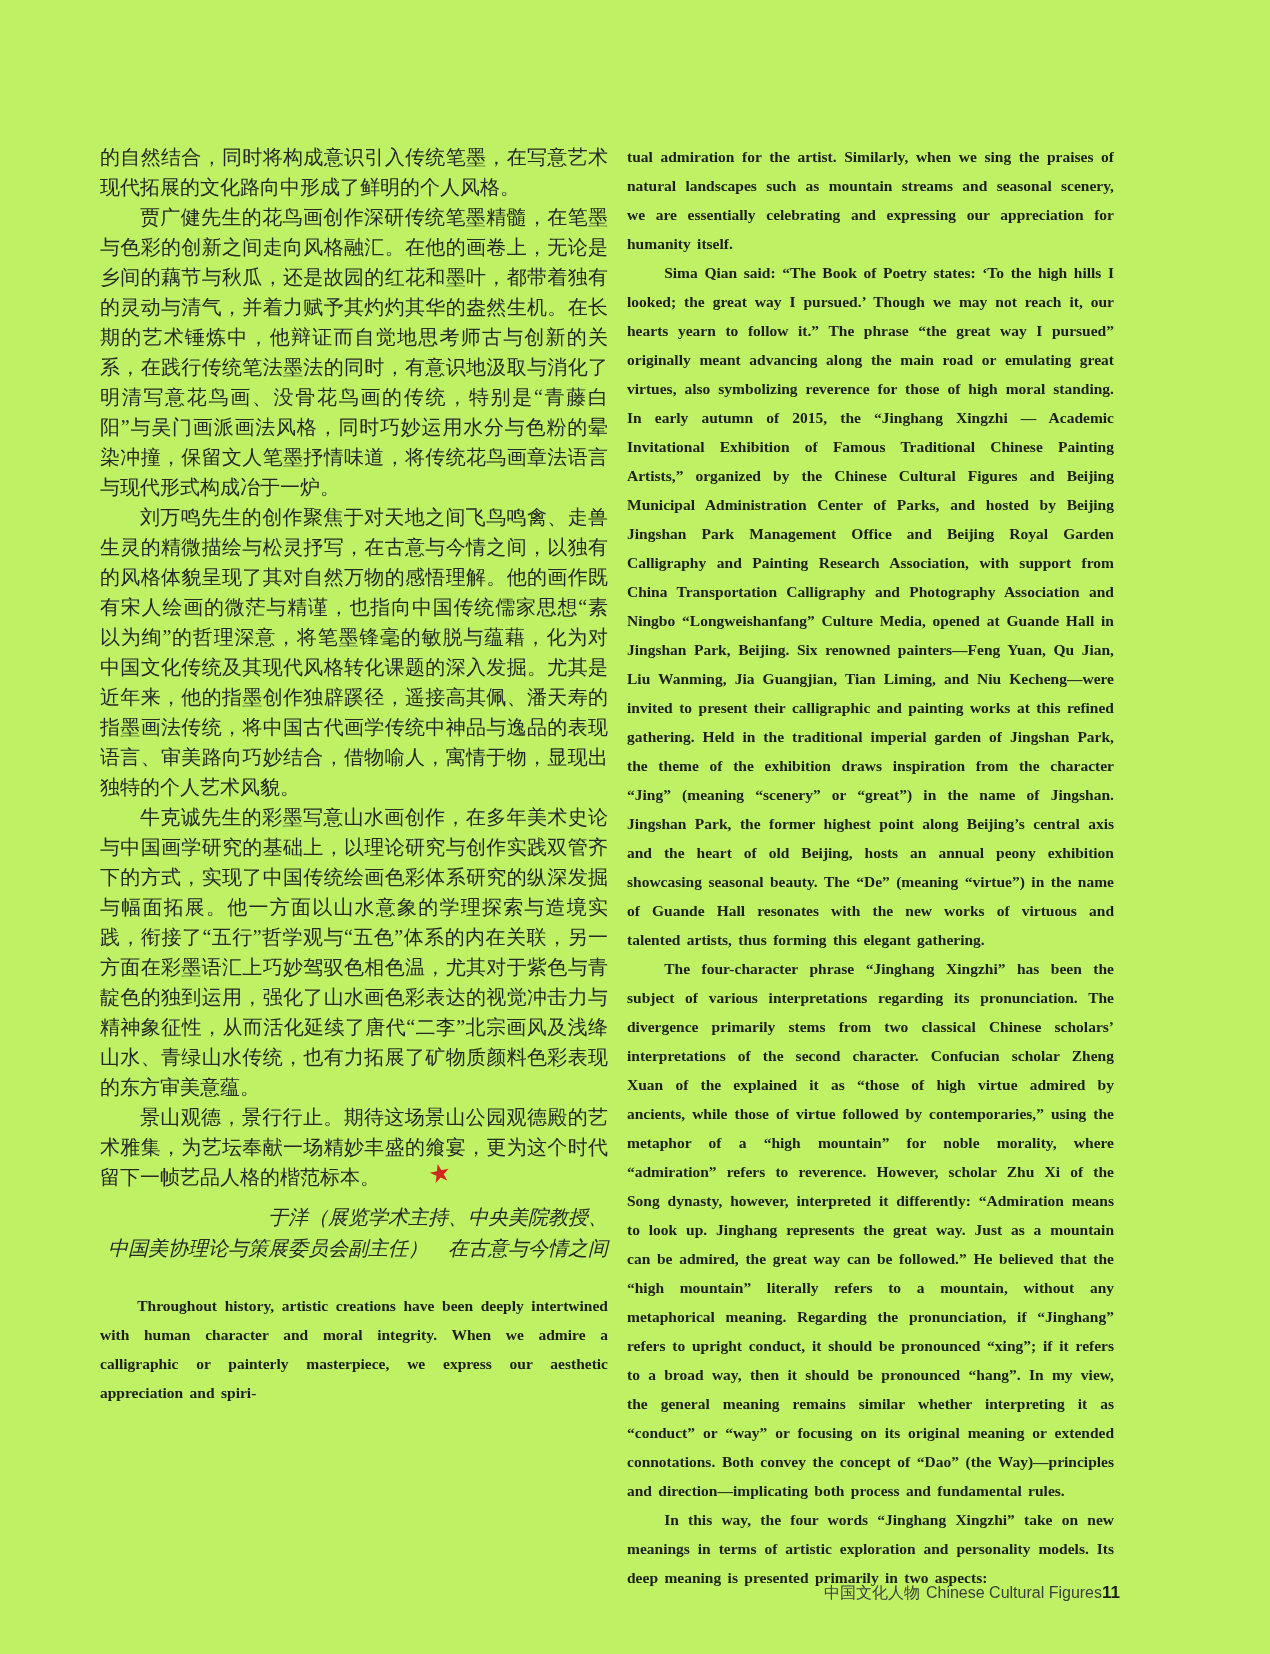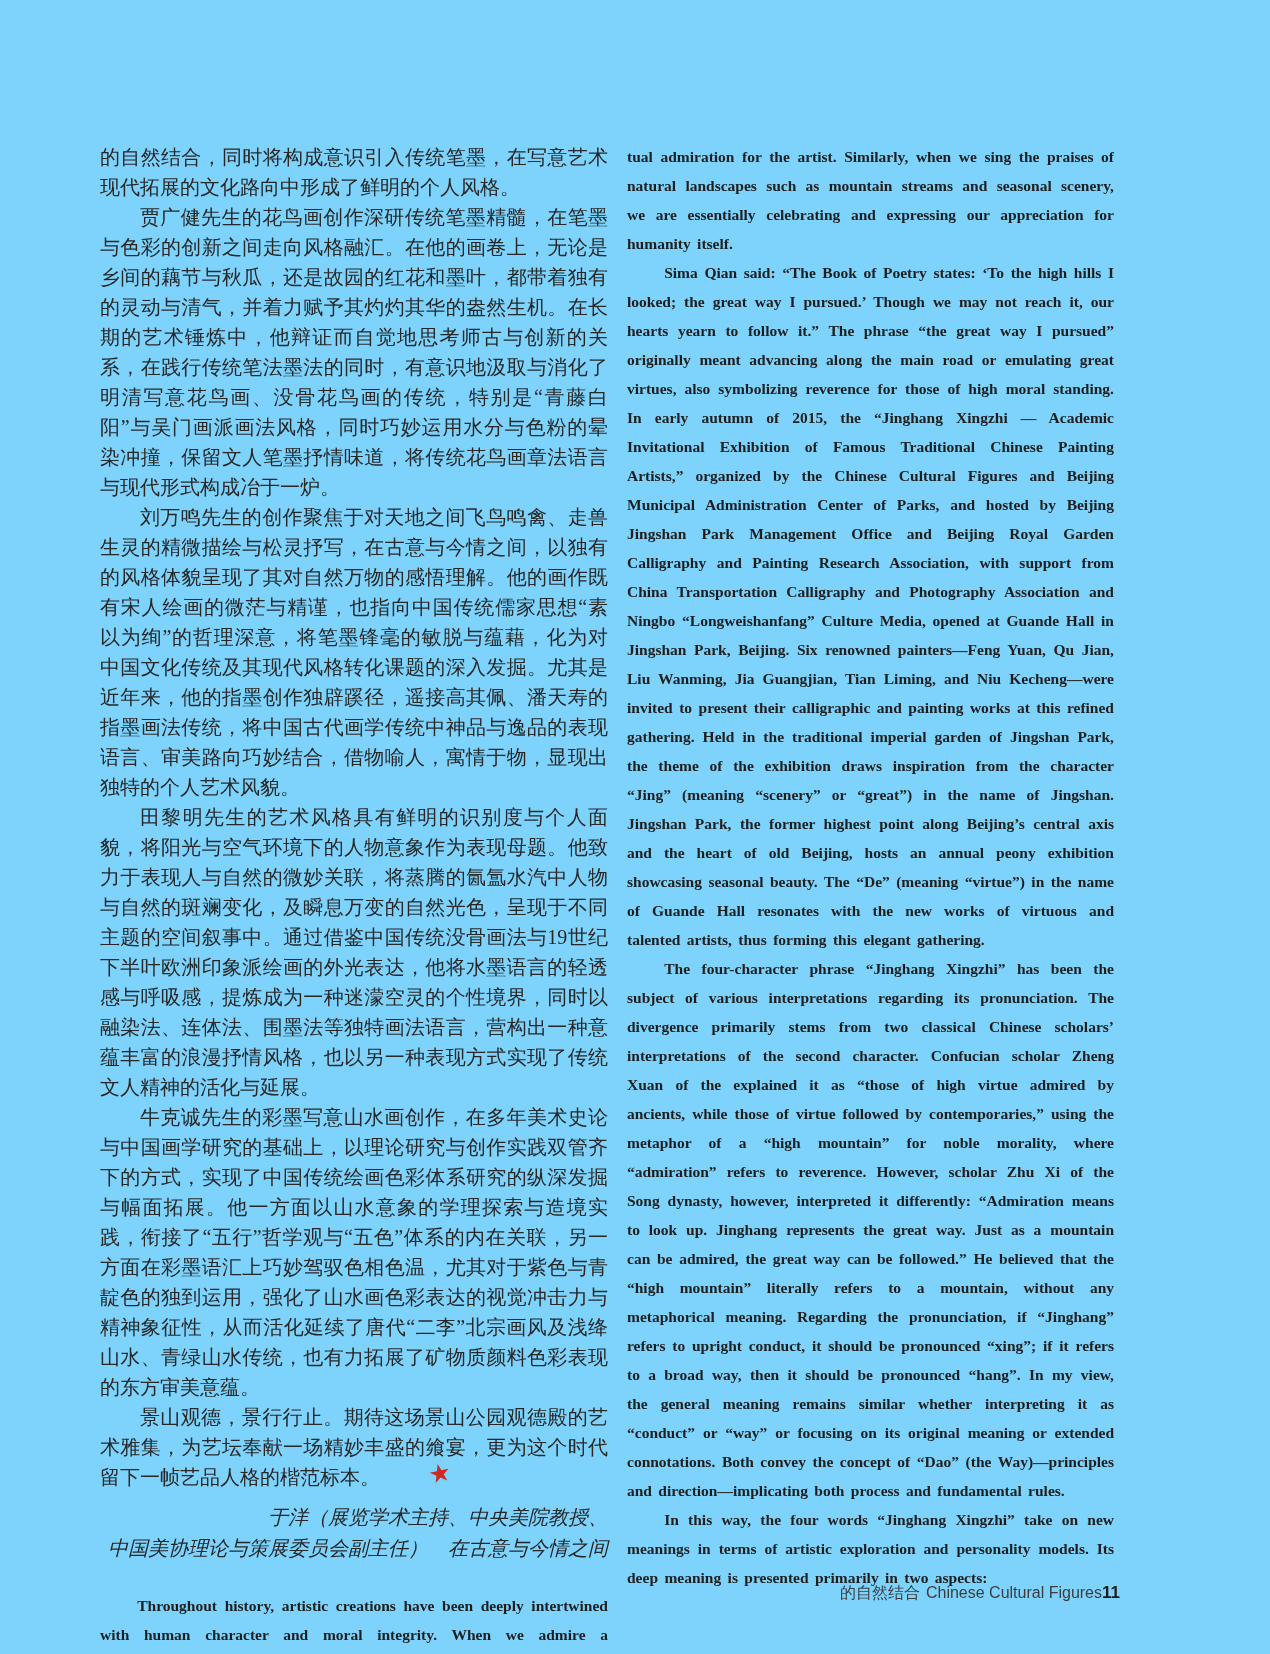--- a/index.html
+++ b/index.html
@@ -1,19 +1,19 @@
 <!DOCTYPE html>
 <html><head>
 <meta charset="utf-8">
 <style>
   html, body { margin:0; padding:0; background:#ffffff; }
   .page {
     position:relative;
     width:1270px; height:1654px;
-    background:#7dd3fc;
+    background:#bef264;
     overflow:hidden;
   }
   .col { position:absolute; top:142px; }
   .col-left  { left:100px; width:508px; }
   .col-right { left:627px; width:487px; }
   p { margin:0; padding:0; }
 
   .cn {
     font-family:"Liberation Serif","DejaVu Serif",serif;
     font-size:20px; line-height:30px;
@@ -64,36 +64,35 @@
 </style>
 </head>
 <body>
 
 <div class="page">
 
   <div class="col col-left">
     <p class="cn">的自然结合，同时将构成意识引入传统笔墨，在写意艺术现代拓展的文化路向中形成了鲜明的个人风格。</p>
     <p class="cn indent">贾广健先生的花鸟画创作深研传统笔墨精髓，在笔墨与色彩的创新之间走向风格融汇。在他的画卷上，无论是乡间的藕节与秋瓜，还是故园的红花和墨叶，都带着独有的灵动与清气，并着力赋予其灼灼其华的盎然生机。在长期的艺术锤炼中，他辩证而自觉地思考师古与创新的关系，在践行传统笔法墨法的同时，有意识地汲取与消化了明清写意花鸟画、没骨花鸟画的传统，特别是“青藤白阳”与吴门画派画法风格，同时巧妙运用水分与色粉的晕染冲撞，保留文人笔墨抒情味道，将传统花鸟画章法语言与现代形式构成冶于一炉。</p>
     <p class="cn indent">刘万鸣先生的创作聚焦于对天地之间飞鸟鸣禽、走兽生灵的精微描绘与松灵抒写，在古意与今情之间，以独有的风格体貌呈现了其对自然万物的感悟理解。他的画作既有宋人绘画的微茫与精谨，也指向中国传统儒家思想“素以为绚”的哲理深意，将笔墨锋毫的敏脱与蕴藉，化为对中国文化传统及其现代风格转化课题的深入发掘。尤其是近年来，他的指墨创作独辟蹊径，遥接高其佩、潘天寿的指墨画法传统，将中国古代画学传统中神品与逸品的表现语言、审美路向巧妙结合，借物喻人，寓情于物，显现出独特的个人艺术风貌。</p>
-    <p class="cn indent">田黎明先生的艺术风格具有鲜明的识别度与个人面貌，将阳光与空气环境下的人物意象作为表现母题。他致力于表现人与自然的微妙关联，将蒸腾的氤氲水汽中人物与自然的斑斓变化，及瞬息万变的自然光色，呈现于不同主题的空间叙事中。通过借鉴中国传统没骨画法与19世纪下半叶欧洲印象派绘画的外光表达，他将水墨语言的轻透感与呼吸感，提炼成为一种迷濛空灵的个性境界，同时以融染法、连体法、围墨法等独特画法语言，营构出一种意蕴丰富的浪漫抒情风格，也以另一种表现方式实现了传统文人精神的活化与延展。</p>
     <p class="cn indent">牛克诚先生的彩墨写意山水画创作，在多年美术史论与中国画学研究的基础上，以理论研究与创作实践双管齐下的方式，实现了中国传统绘画色彩体系研究的纵深发掘与幅面拓展。他一方面以山水意象的学理探索与造境实践，衔接了“五行”哲学观与“五色”体系的内在关联，另一方面在彩墨语汇上巧妙驾驭色相色温，尤其对于紫色与青靛色的独到运用，强化了山水画色彩表达的视觉冲击力与精神象征性，从而活化延续了唐代“二李”北宗画风及浅绛山水、青绿山水传统，也有力拓展了矿物质颜料色彩表现的东方审美意蕴。</p>
     <p class="cn indent"><span>景山观德，景行行止。期待这场景山公园观德殿的艺术雅集，为艺坛奉献一场精妙丰盛的飨宴，更为这个时代留下一帧艺品人格的楷范标本。</span><span class="star">★</span></p>
 
     <div class="sig">
       <p>于洋（展览学术主持、中央美院教授、</p>
       <p>中国美协理论与策展委员会副主任）　在古意与今情之间</p>
     </div>
 
     <p class="en indent en-intro">Throughout history, artistic creations have been deeply intertwined with human character and moral integrity. When we admire a calligraphic or painterly masterpiece, we express our aesthetic appreciation and spiri-</p>
   </div>
 
   <div class="col col-right">
     <p class="en">tual admiration for the artist. Similarly, when we sing the praises of natural landscapes such as mountain streams and seasonal scenery, we are essentially celebrating and expressing our appreciation for humanity itself.</p>
     <p class="en indent">Sima Qian said: “The Book of Poetry states: ‘To the high hills I looked; the great way I pursued.’ Though we may not reach it, our hearts yearn to follow it.” The phrase “the great way I pursued” originally meant advancing along the main road or emulating great virtues, also symbolizing reverence for those of high moral standing. In early autumn of 2015, the “Jinghang Xingzhi — Academic Invitational Exhibition of Famous Traditional Chinese Painting Artists,” organized by the Chinese Cultural Figures and Beijing Municipal Administration Center of Parks, and hosted by Beijing Jingshan Park Management Office and Beijing Royal Garden Calligraphy and Painting Research Association, with support from China Transportation Calligraphy and Photography Association and Ningbo “Longweishanfang” Culture Media, opened at Guande Hall in Jingshan Park, Beijing. Six renowned painters—Feng Yuan, Qu Jian, Liu Wanming, Jia Guangjian, Tian Liming, and Niu Kecheng—were invited to present their calligraphic and painting works at this refined gathering. Held in the traditional imperial garden of Jingshan Park, the theme of the exhibition draws inspiration from the character “Jing” (meaning “scenery” or “great”) in the name of Jingshan. Jingshan Park, the former highest point along Beijing’s central axis and the heart of old Beijing, hosts an annual peony exhibition showcasing seasonal beauty. The “De” (meaning “virtue”) in the name of Guande Hall resonates with the new works of virtuous and talented artists, thus forming this elegant gathering.</p>
     <p class="en indent">The four-character phrase “Jinghang Xingzhi” has been the subject of various interpretations regarding its pronunciation. The divergence primarily stems from two classical Chinese scholars’ interpretations of the second character. Confucian scholar Zheng Xuan of the explained it as “those of high virtue admired by ancients, while those of virtue followed by contemporaries,” using the metaphor of a “high mountain” for noble morality, where “admiration” refers to reverence. However, scholar Zhu Xi of the Song dynasty, however, interpreted it differently: “Admiration means to look up. Jinghang represents the great way. Just as a mountain can be admired, the great way can be followed.” He believed that the “high mountain” literally refers to a mountain, without any metaphorical meaning. Regarding the pronunciation, if “Jinghang” refers to upright conduct, it should be pronounced “xing”; if it refers to a broad way, then it should be pronounced “hang”. In my view, the general meaning remains similar whether interpreting it as “conduct” or “way” or focusing on its original meaning or extended connotations. Both convey the concept of “Dao” (the Way)—principles and direction—implicating both process and fundamental rules.</p>
     <p class="en indent">In this way, the four words “Jinghang Xingzhi” take on new meanings in terms of artistic exploration and personality models. Its deep meaning is presented primarily in two aspects:</p>
   </div>
 
   <div class="footer">
-    <span class="jname-cn">的自然结合</span><span class="jname-en">Chinese Cultural Figures</span><span class="pagenum">11</span>
+    <span class="jname-cn">中国文化人物</span><span class="jname-en">Chinese Cultural Figures</span><span class="pagenum">11</span>
   </div>
 
 </div>
 
 </body></html>

